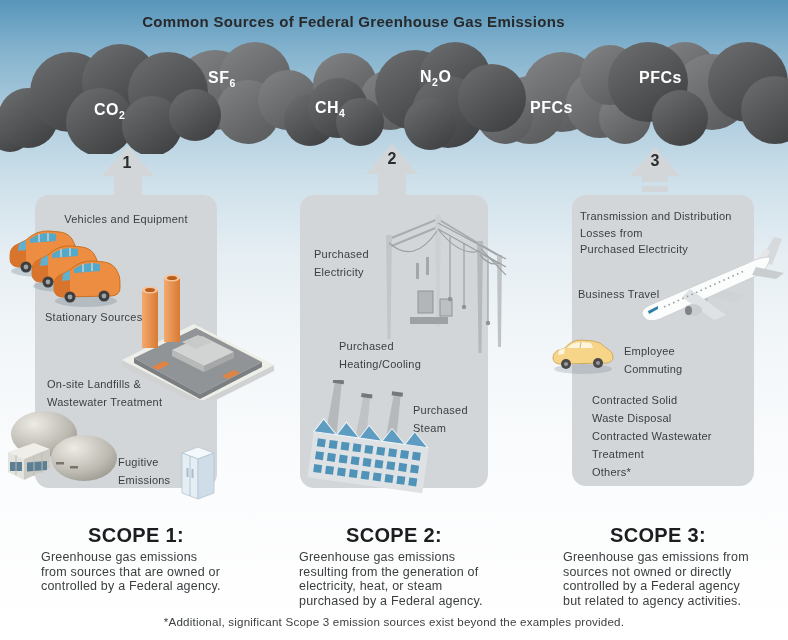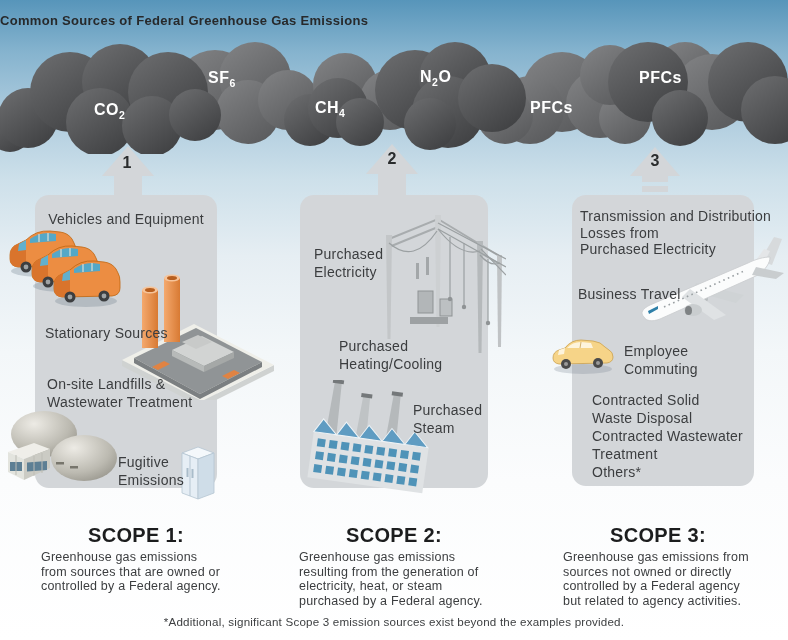--- a/index.html
+++ b/index.html
@@ -1,36 +1,36 @@
 <!DOCTYPE html>
 <html><head>
 <meta charset="utf-8">
 <style>
   html,body{margin:0;padding:0;}
   body{font-family:"Liberation Sans",sans-serif;}
   .stage{position:relative;width:788px;height:640px;overflow:hidden;
     background:linear-gradient(180deg,#5795ba 0%,#85b3ce 8%,#abcadd 17%,#cde0ea 28%,#e6eef3 40%,#f3f7f9 55%,#fbfcfd 75%,#ffffff 100%);}
   .abs{position:absolute;}
-  .title{left:0;top:13px;width:707px;text-align:left;font-size:13px;font-weight:700;
+  .title{left:0;top:13px;width:707px;text-align:center;font-size:15px;font-weight:700;
     color:#27292b;letter-spacing:.3px;}
   svg.clouds{left:0;top:42px;width:788px;height:112px;}
   svg.arrows{left:0;top:140px;width:788px;height:60px;}
   .gas{color:#ffffff;font-weight:700;font-size:16px;letter-spacing:.5px;white-space:nowrap;}
   .gas sub{font-size:10.5px;font-weight:700;}
   .g0{left:94px;top:101px}.g1{left:208px;top:69px}.g2{left:315px;top:99px}
   .g3{left:420px;top:68px}.g4{left:530px;top:99px}.g5{left:639px;top:69px}
   .anum{font-size:16px;font-weight:700;color:#2a2c2d;width:24px;text-align:center;}
   .n1{left:115px;top:154px}.n2{left:380px;top:150px}.n3{left:643px;top:152px}
   .panel{background:#d3d6d9;border-radius:14px;}
   .panel1{left:35px;top:195px;width:182px;height:293px}
   .panel2{left:300px;top:195px;width:188px;height:293px}
   .panel3{left:572px;top:195px;width:182px;height:291px}
-  .ilabel{font-size:14px;line-height:18px;color:#3b3d3f;letter-spacing:.25px;white-space:pre-line;}
+  .ilabel{font-size:11px;line-height:18px;color:#3b3d3f;letter-spacing:.25px;white-space:pre-line;}
   .lab-vehicles{left:40px;top:210px;width:172px;text-align:center}
-  .lab-stationary{left:45px;top:324px}
+  .lab-stationary{left:45px;top:308px}
   .lab-landfills{left:47px;top:375px}
   .lab-fugitive{left:118px;top:453px}
   .lab-purchelec{left:314px;top:245px}
   .lab-heatcool{left:339px;top:337px}
   .lab-steam{left:413px;top:401px}
   .lab-transmission{left:580px;top:208px;line-height:16.5px}
   .lab-biztravel{left:578px;top:285px}
   .lab-commuting{left:624px;top:342px}
   .lab-solidwaste{left:592px;top:391px}
   .lab-wastewater{left:592px;top:427px}

